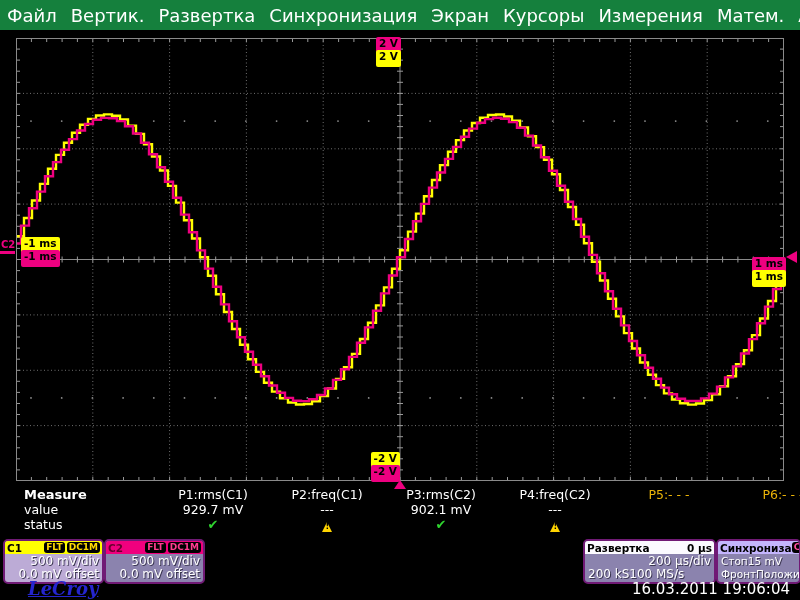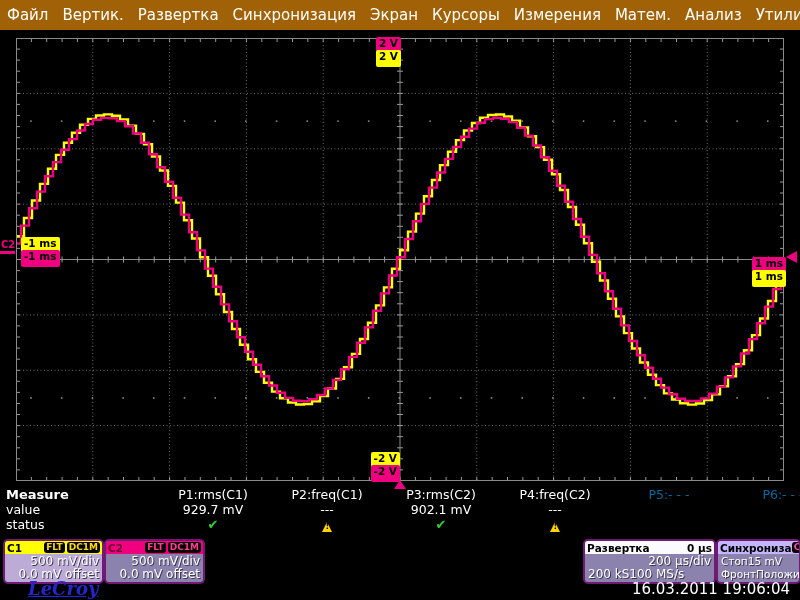--- a/index.html
+++ b/index.html
@@ -1,43 +1,43 @@
 <!DOCTYPE html>
 <html><head>
 <meta charset="utf-8">
 <style>
   html,body{margin:0;padding:0;background:#000;}
   .screen{position:relative;width:800px;height:600px;background:#000;overflow:hidden;
           font-family:"DejaVu Sans",sans-serif;-webkit-font-smoothing:none;}
   
-  .menubar{position:absolute;left:0;top:0;width:800px;height:30px;background:#a16207;
-           display:flex;align-items:center;color:#fff;font-size:15px;}
+  .menubar{position:absolute;left:0;top:0;width:800px;height:30px;background:#15803d;
+           display:flex;align-items:center;color:#fff;font-size:18px;}
   .menubar .mitem{padding:0 7px;white-space:nowrap;cursor:default;}
   
   .plot{position:absolute;left:0;top:30px;width:800px;height:458px;background:#000;}
   #scope{position:absolute;left:16px;top:8px;overflow:hidden;}
   .pill{position:absolute;height:17px;line-height:12px;font-size:10.5px;font-weight:bold;
         color:#000;padding:0 3px;border-radius:2px;white-space:nowrap;}
   .pill.c1{background:#ffff00;}
   .pill.c2{background:#ee0080;}
   .zeromark{position:absolute;left:1px;top:209px;font-size:10px;font-weight:bold;color:#ee0080;}
   .zerobar{position:absolute;left:0;top:221px;width:15px;height:3px;background:#ee0080;}
   .trig-time{position:absolute;left:394px;top:450px;width:0;height:0;
              border-left:6px solid transparent;border-right:6px solid transparent;
              border-bottom:9px solid #ee0080;}
   .trig-level{position:absolute;left:786px;top:221px;width:0;height:0;
               border-top:6px solid transparent;border-bottom:6px solid transparent;
               border-right:11px solid #ee0080;}
   
   .measure{position:absolute;left:0;top:487px;width:800px;height:50px;color:#fff;}
   .mgrid{display:grid;grid-template-columns:156px repeat(6,114px);width:840px;}
   .mgrid .cell{text-align:center;font-size:12.5px;line-height:15px;height:15px;white-space:nowrap;}
-  .mgrid .lbl{text-align:left;padding-left:6px;}
+  .mgrid .lbl{text-align:left;padding-left:24px;}
   .mgrid .title{font-weight:bold;font-size:13px;}
-  .mgrid .dim{color:#0369a1;}
+  .mgrid .dim{color:#eab308;}
   .ok{color:#2fd52f;font-size:13px;font-weight:bold;}
   .warn{position:relative;display:inline-block;width:0;height:0;vertical-align:bottom;
         border-left:5.5px solid transparent;border-right:5.5px solid transparent;
         border-bottom:10px solid #ffd400;}
   .warn::after{content:"!";position:absolute;left:-1.5px;top:0;font-size:8px;line-height:10px;
         font-weight:bold;color:#000;}
   
   .descbox{position:absolute;top:539px;height:41px;border:2px solid #701a75;border-radius:5px;
            overflow:hidden;background:#8b83ae;}
   .descbox .hdr{height:13px;display:flex;align-items:center;padding:0 2px;

